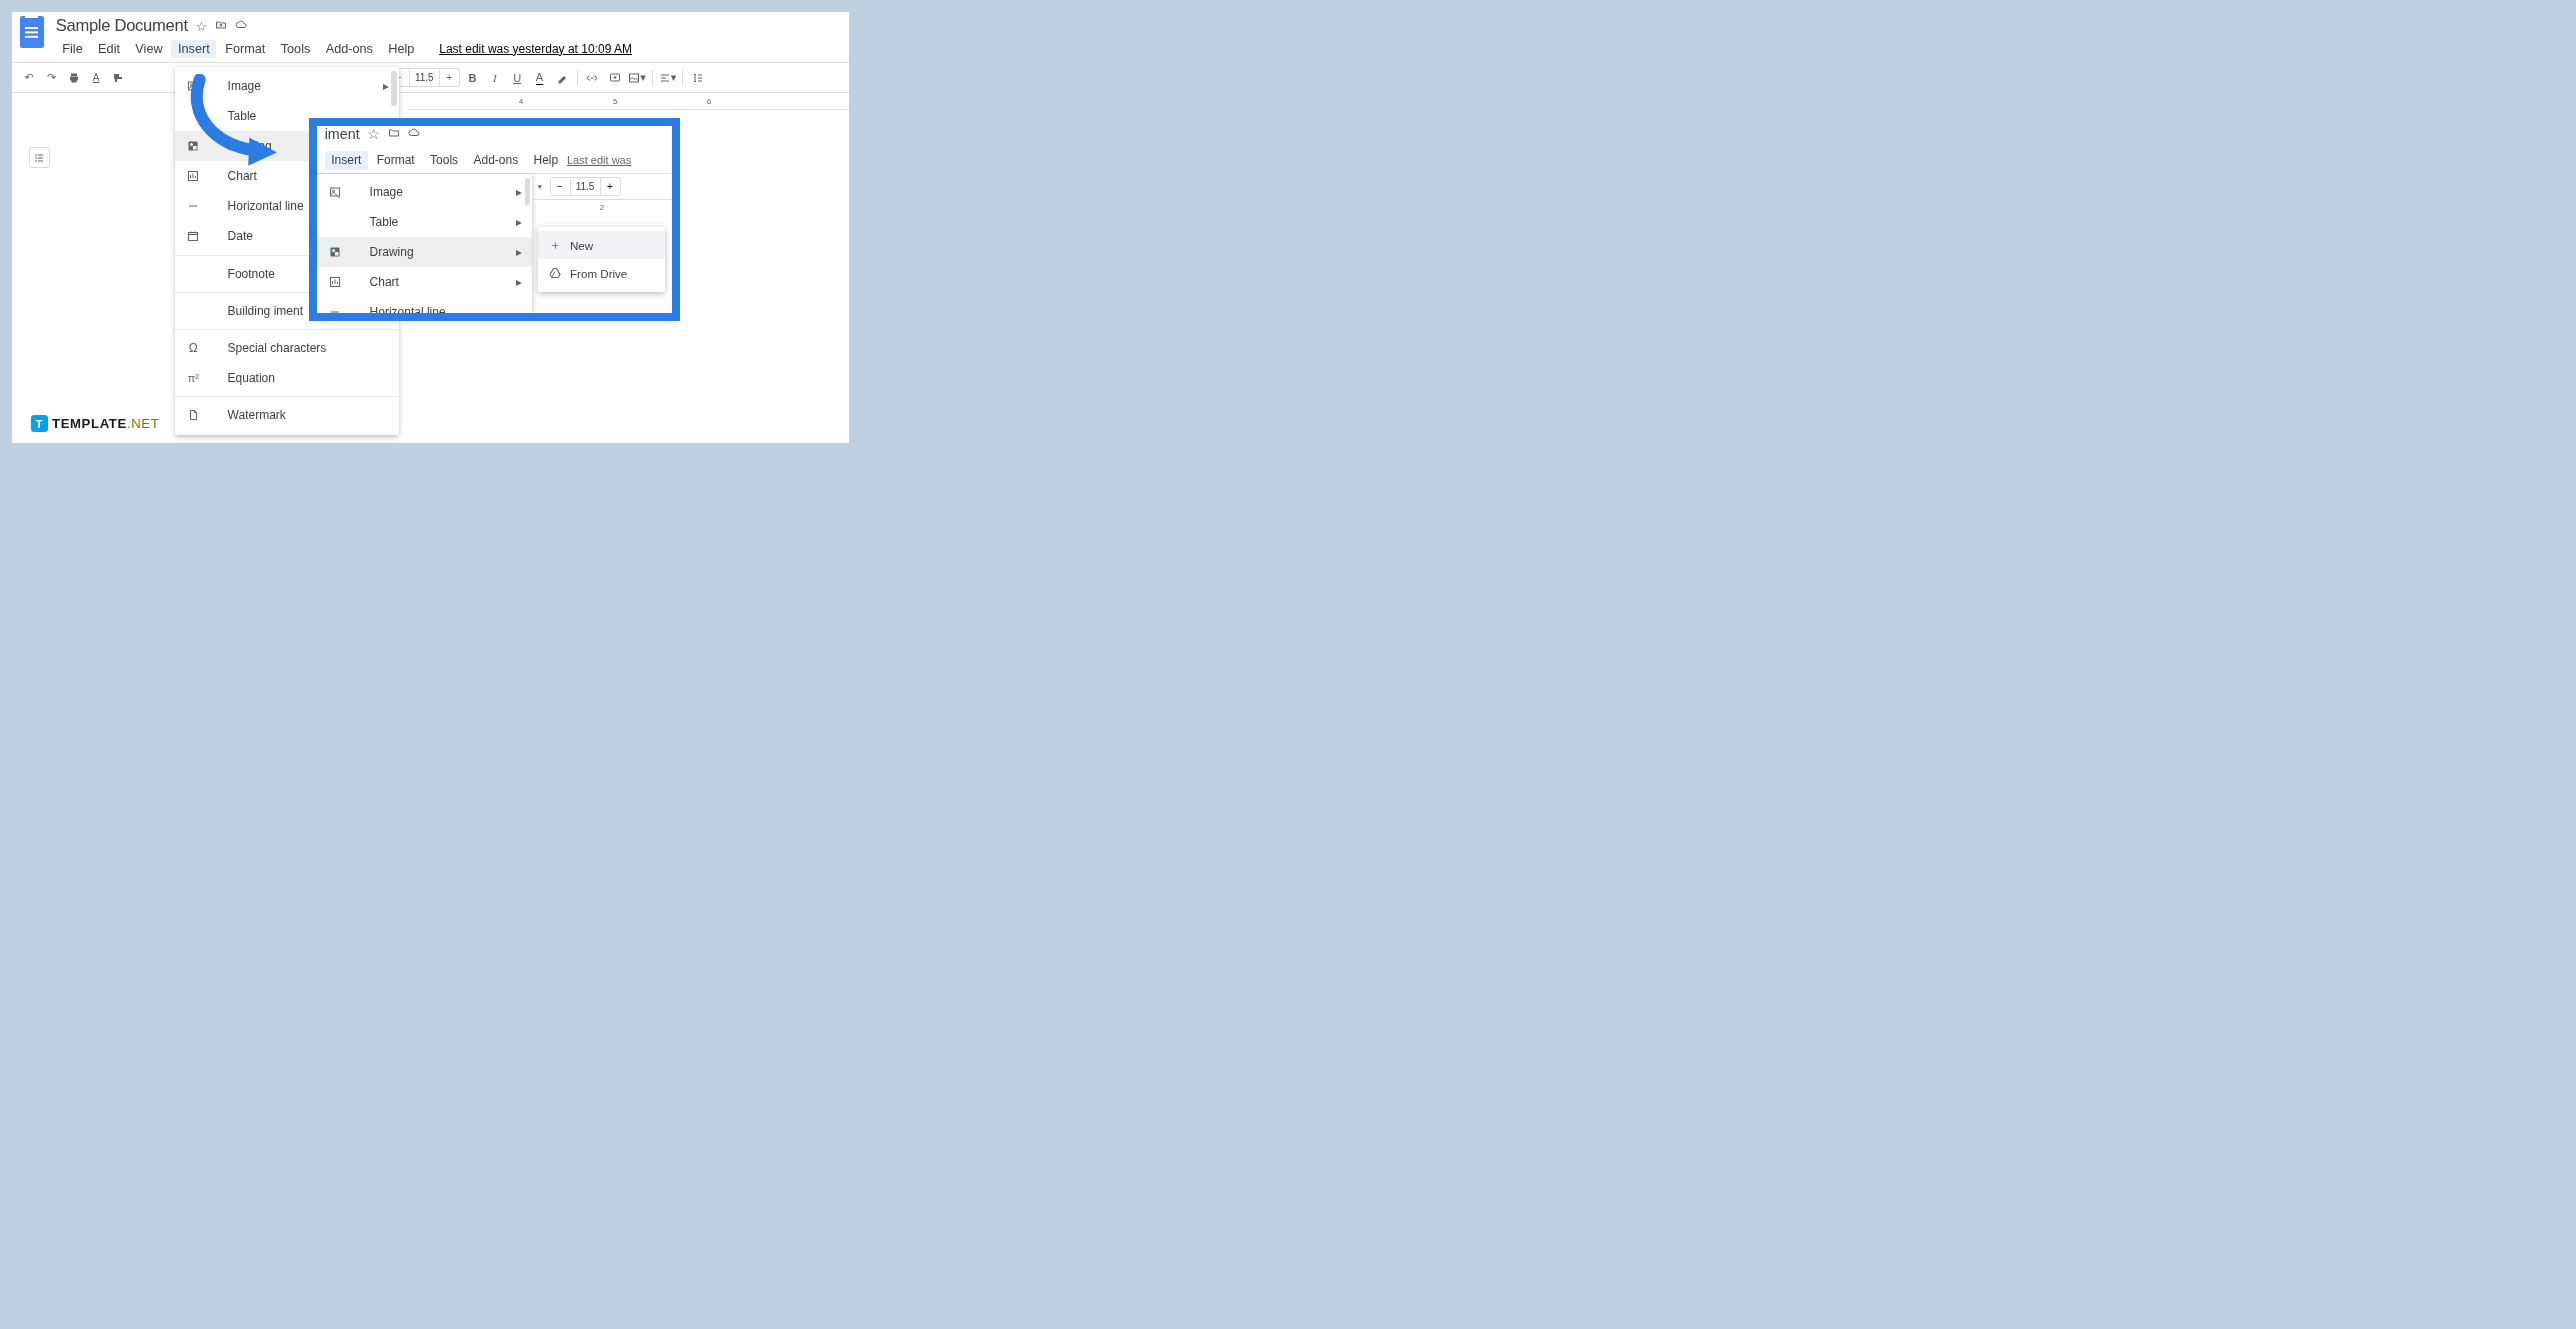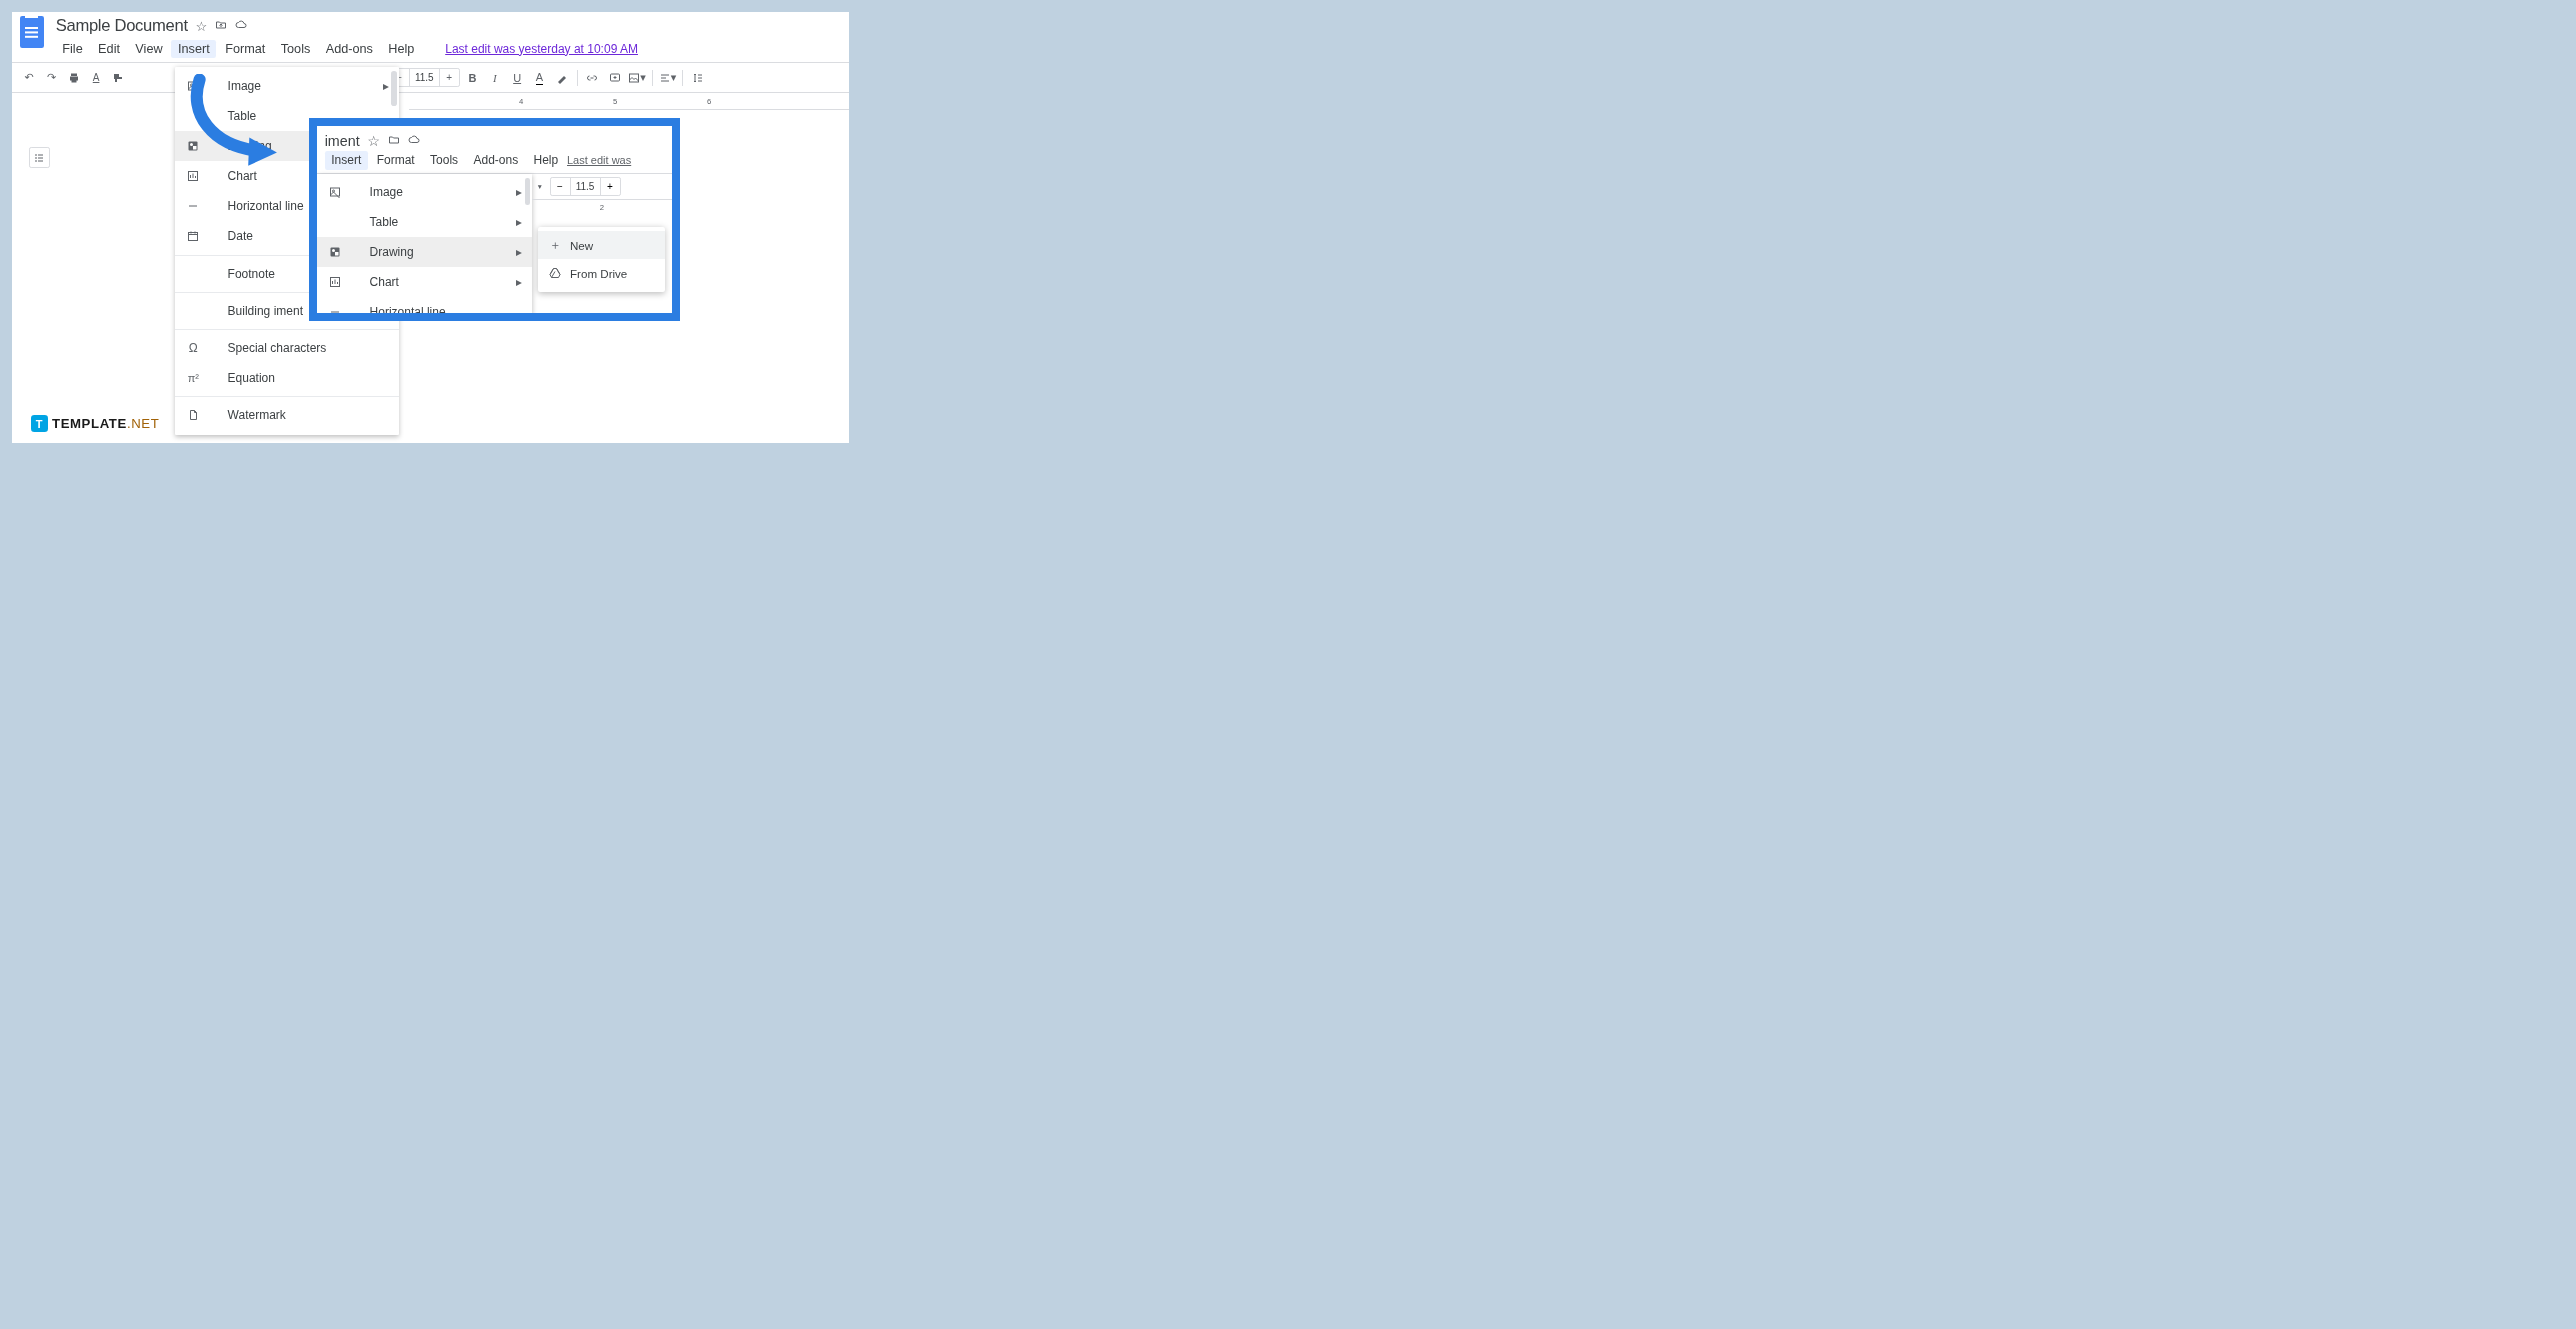--- a/index.html
+++ b/index.html
@@ -14,21 +14,21 @@
   .title-row { display:flex; align-items:center; gap: 7.7px; }
   .doc-title { font-size: 16.6px; color:#3c4043; letter-spacing:-0.3px; }
   .star-icon, .move-icon, .cloud-icon { color:#5f6368; }
   .star-icon { font-size:13.2px; }
   .move-icon { font-size:12px; }
   .cloud-icon { font-size:13.2px; }
 
   .menubar { display:flex; gap: 2.2px; align-items:center; margin-top: 3.3px; font-size:12.7px; color:#3c4043; }
   .menubar .menu-item { padding: 2.2px 6.6px; border-radius:2.2px; cursor:pointer; }
   .menubar .menu-item.active { background:#e8f0fe; }
-  .last-edit { color:#6d28d9; text-decoration: underline; font-size:12px; margin-left: 22px; }
+  .last-edit { color:#000000; text-decoration: underline; font-size:12px; margin-left: 16px; }
 
   
   .toolbar { display:flex; align-items:center; gap: 3.3px; padding: 4.4px 7.7px; border-bottom:0.6px solid #dadce0; border-top:0.6px solid #dadce0; margin-top:4.4px; color:#5f6368; font-size:11px; height:31px; }
   .tool-btn { width:19px; height:19px; display:flex; align-items:center; justify-content:center; border-radius:2.2px; cursor:pointer; }
   .tool-sep { width:0.6px; height:15.5px; background:#dadce0; margin:0 2.2px; }
   .font-size-group { display:flex; align-items:center; border:0.6px solid #dadce0; border-radius:2.2px; height:19px; }
   .font-size-group .seg { width:19px; text-align:center; line-height:17.7px; font-size:10px; }
   .font-size-group .mid { border-left:0.6px solid #dadce0; border-right:0.6px solid #dadce0; width:31px; font-size:10px; color:#3c4043; }
 
   
@@ -42,21 +42,21 @@
   .dropdown { position:absolute; left:163px; top:55px; width:224px; background:#fff; box-shadow: 0 1.1px 5.5px rgba(0,0,0,.25); border-radius:1.1px; padding: 4.4px 0; }
   .dropdown .scrollbar { position:absolute; right:2.2px; top:4.4px; width:5.5px; height:35px; background:#dadce0; border-radius:2.8px; }
   .dd-item { display:flex; align-items:center; height:30px; padding: 0 10px; font-size:12px; color:#3c4043; position:relative; cursor:pointer;gap:16px; }
   .dd-item.hover { background:#eeeeee; }
   .dd-item .ico { width:16.6px; margin-right:10px; color:#5f6368; display:flex; align-items:center; justify-content:center; }
   .dd-item .sub-arrow { position:absolute; right:10px; color:#5f6368; font-size:7.7px; }
   .dd-sep { height:0.6px; background:#e8eaed; margin:3.3px 0; }
 
   
   .inset { position:absolute; left:297px; top:106px; width:371px; height:203px; border:8.8px solid #2b7de1; background:#fff; overflow:hidden; }
-  .inset-header { display:flex; align-items:flex-end; padding: 0 7.7px; height:23px; font-size:14.3px; color:#3c4043; gap:7.7px; }
+  .inset-header { display:flex; align-items:flex-start; padding: 0 7.7px; height:23px; font-size:14.3px; color:#3c4043; gap:7.7px; }
   .inset-header .fragtitle { font-weight:400; }
   .inset-menubar { display:flex; gap:2.2px; align-items:center; padding: 2.2px 7.7px 3.3px 7.7px; font-size:12px; color:#3c4043; border-bottom:0.6px solid #dadce0; }
   .inset-menubar .menu-item { padding:2.2px 6.6px; border-radius:2.2px; }
   .inset-menubar .menu-item.active { background:#e8f0fe; }
   .inset-lastedit { color:#5f6368; text-decoration:underline; font-size:11px; margin-left:0; white-space:nowrap; }
 
   .inset-body { display:flex; height: calc(100% - 23px - 24px); }
   .inset-dropdown { width:215px; background:#fff; box-shadow: 1.1px 1.1px 4.4px rgba(0,0,0,.2); padding:3.3px 0; position:relative; }
   .inset-dropdown .scrollbar { position:absolute; right:2.2px; top:4.4px; width:4.4px; height:26.5px; background:#dadce0; border-radius:2.2px; }
   .inset-right { flex:1; position:relative; }

